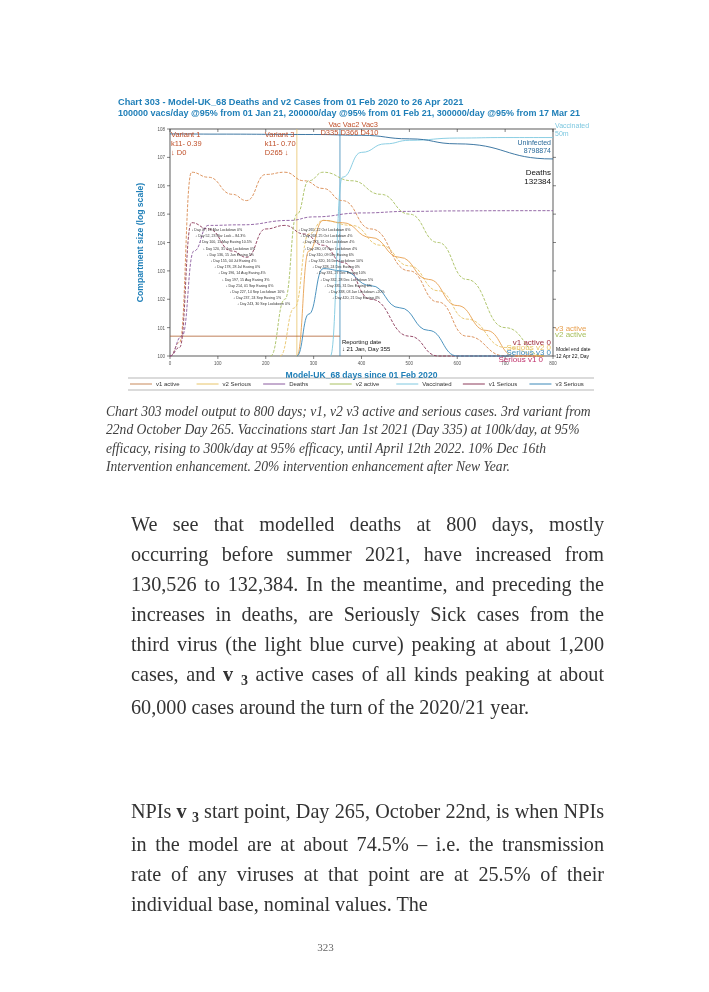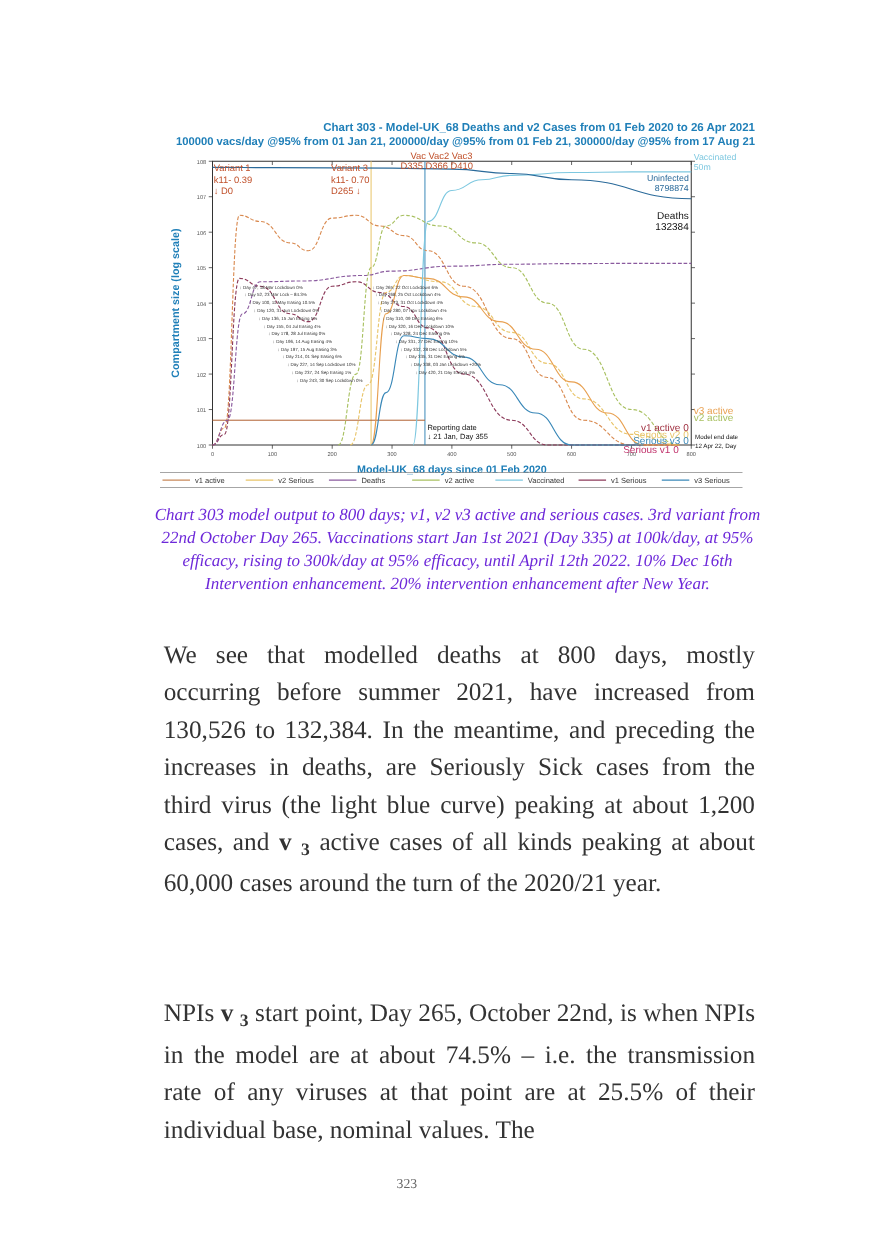--- a/index.html
+++ b/index.html
@@ -1,36 +1,36 @@
 <!DOCTYPE html>
 <html><head>
 <meta charset="utf-8">
 <style>
   html, body { margin:0; padding:0; background:#ffffff; }
   body { width:709px; height:992px; position:relative; overflow:hidden; font-family:"Liberation Serif", serif; color:#222; }
   .chart-wrap { position:absolute; left:118px; top:94px; width:486px; height:300px; }
-  .chart-title { position:absolute; left:0; width:486px; text-align:right; font-family:"Liberation Sans", sans-serif; font-weight:bold; color:#1f7fb8; font-size:9.2px; white-space:nowrap; }
+  .chart-title { position:absolute; left:0; width:486px; text-align:left; font-family:"Liberation Sans", sans-serif; font-weight:bold; color:#1f7fb8; font-size:9.2px; white-space:nowrap; }
   .chart-title.t1 { top:3px; }
   .chart-title.t2 { top:14px; font-size:9px; }
   svg.plot { position:absolute; left:0; top:0; }
-  .caption { position:absolute; left:117px; top:403px; width:498px; text-align:center; font-style:italic; font-size:13.6px; line-height:18.4px; color:#6d28d9; }
+  .caption { position:absolute; left:106px; top:403px; width:498px; text-align:left; font-style:italic; font-size:13.6px; line-height:18.4px; color:#404040; }
   .body-text { position:absolute; left:131px; width:473px; font-size:20.2px; line-height:30px; text-align:justify; color:#333; }
   .p1 { top:509px; }
   .p2 { top:796px; }
   .body-text p { margin:0; text-align-last:left; }
   .v3 { font-weight:bold; }
   .v3 sub { font-size:14px; position:relative; top:4px; vertical-align:baseline; }
   .page-num { position:absolute; left:0; width:651px; top:941px; text-align:center; font-size:11px; color:#666; }
 </style>
 </head>
 <body>
 
 <div class="chart-wrap">
   <div class="chart-title t1">Chart 303 - Model-UK_68 Deaths and v2 Cases from 01 Feb 2020 to 26 Apr 2021</div>
-  <div class="chart-title t2">100000 vacs/day @95% from 01 Jan 21, 200000/day @95% from 01 Feb 21, 300000/day @95% from 17 Aug 21</div>
+  <div class="chart-title t2">100000 vacs/day @95% from 01 Jan 21, 200000/day @95% from 01 Feb 21, 300000/day @95% from 17 Mar 21</div>
   <svg class="plot" id="plot" width="486" height="300" xmlns="http://www.w3.org/2000/svg">
       <rect x="52" y="35" width="383" height="227" fill="none" stroke="#333" stroke-width="0.8"></rect>
       <line x1="49" y1="262" x2="52" y2="262" stroke="#333" stroke-width="0.6"></line>
       <line x1="435" y1="262" x2="438" y2="262" stroke="#333" stroke-width="0.6"></line>
       <text x="47" y="264" font-size="4.5" text-anchor="end" fill="#555" font-family="Liberation Sans, sans-serif">100</text>
       <line x1="49" y1="233.625" x2="52" y2="233.625" stroke="#333" stroke-width="0.6"></line>
       <line x1="435" y1="233.625" x2="438" y2="233.625" stroke="#333" stroke-width="0.6"></line>
       <text x="47" y="235.625" font-size="4.5" text-anchor="end" fill="#555" font-family="Liberation Sans, sans-serif">101</text>
       <line x1="49" y1="205.25" x2="52" y2="205.25" stroke="#333" stroke-width="0.6"></line>
       <line x1="435" y1="205.25" x2="438" y2="205.25" stroke="#333" stroke-width="0.6"></line>

